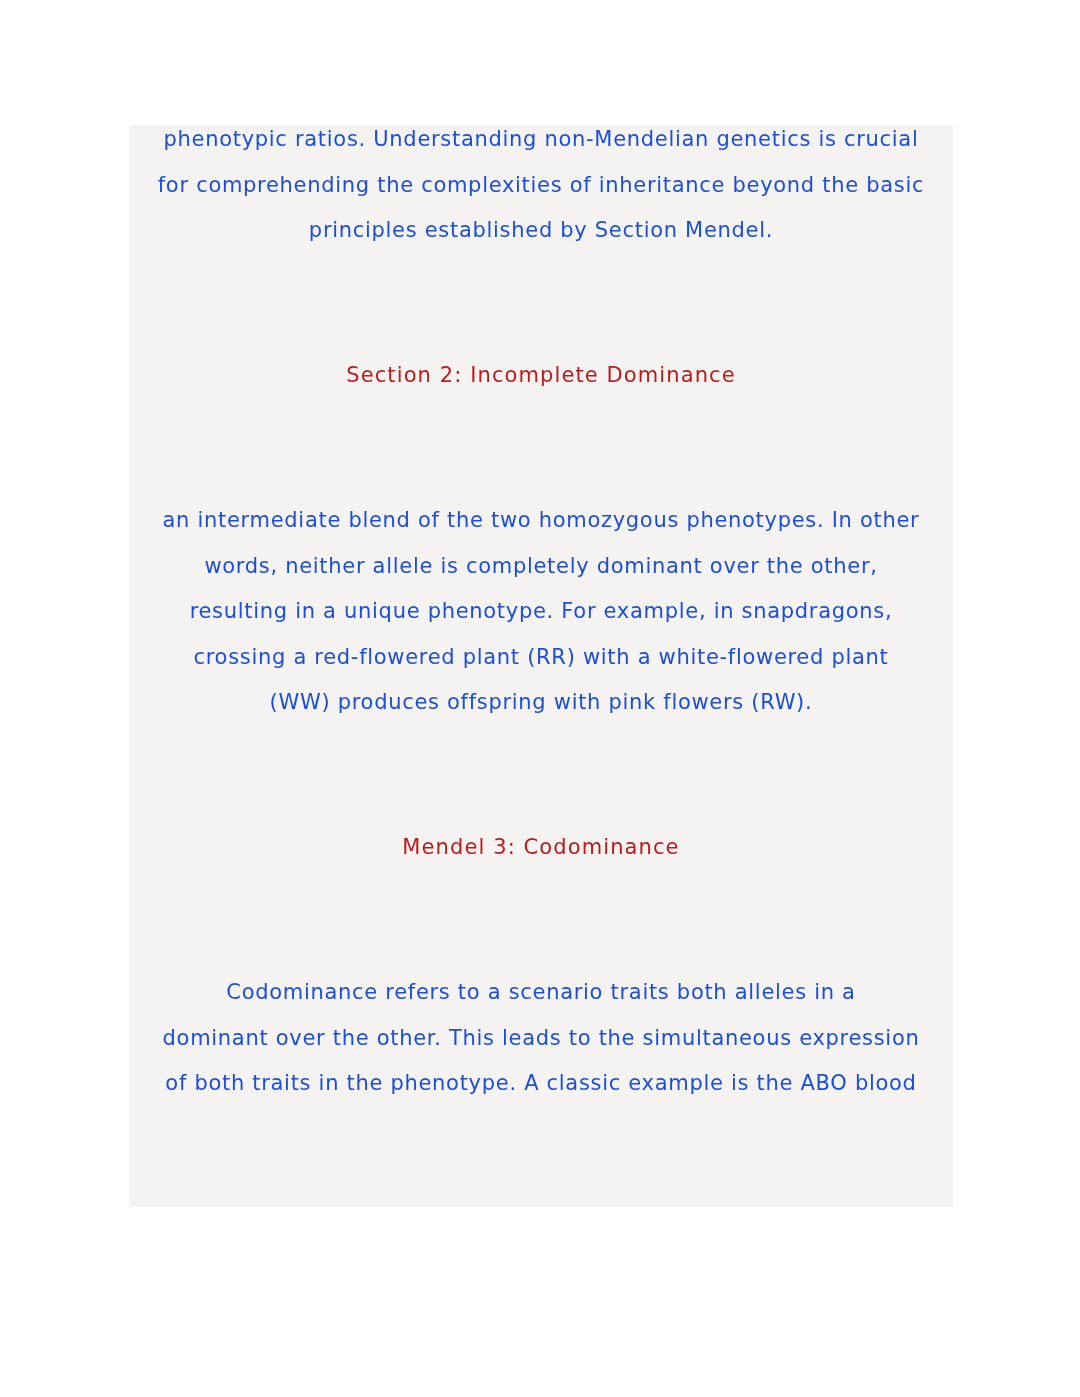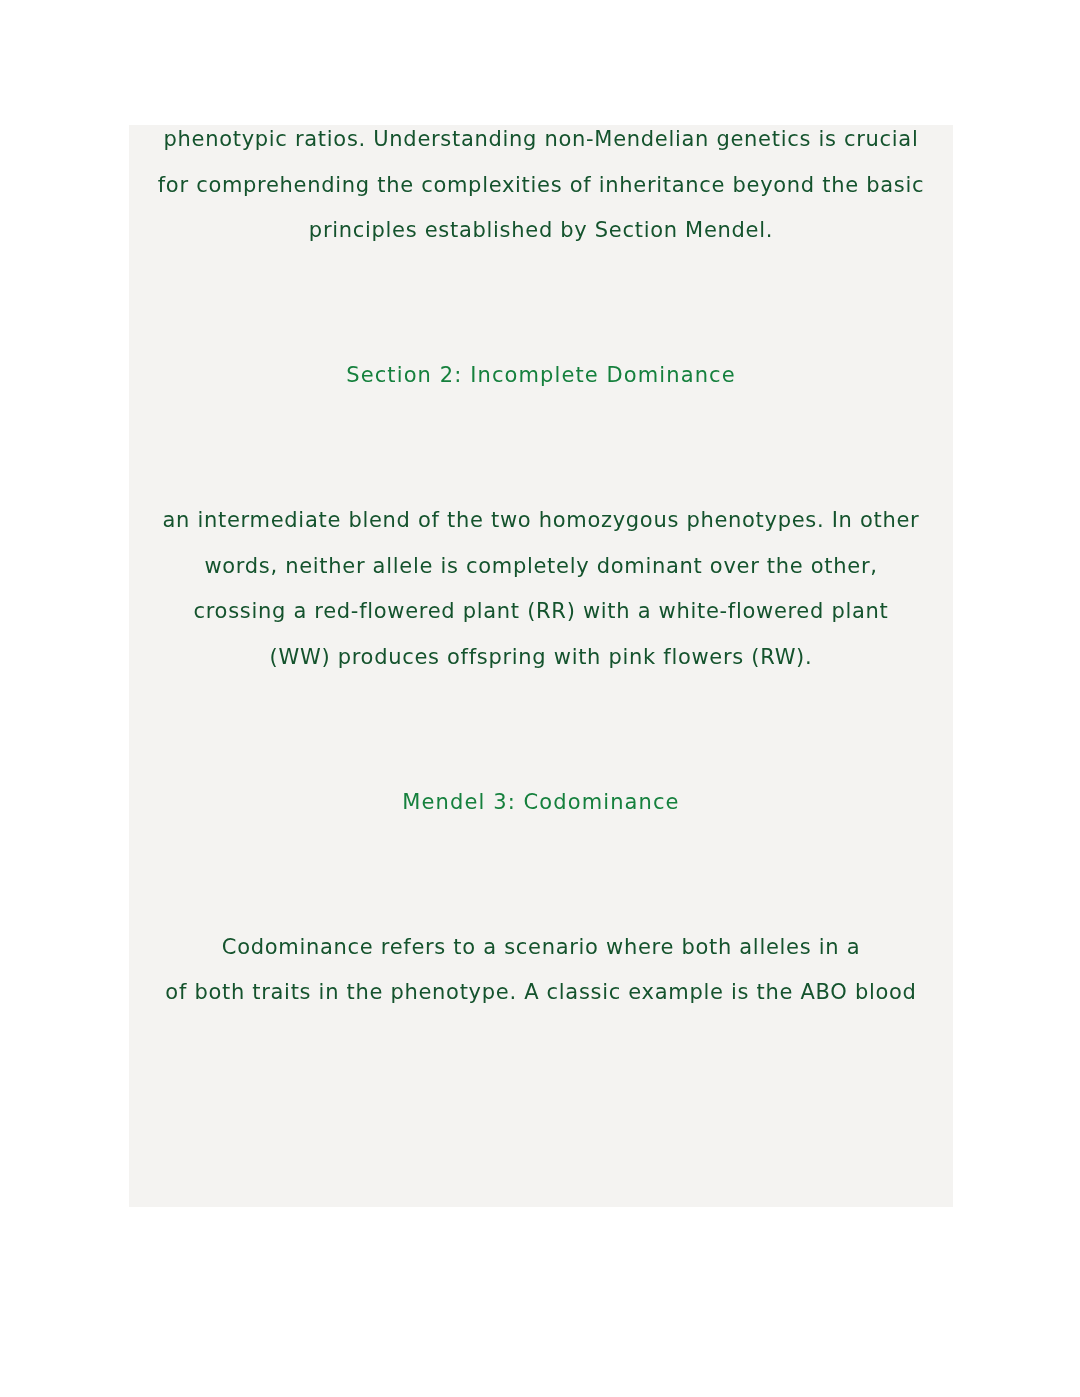--- a/index.html
+++ b/index.html
@@ -25,27 +25,27 @@
   }
   
   .text-stack > * + * { margin-top: 99.5px; }
 
   .line, .heading {
     display: block;
     text-align: center;
     font-size: 21px;
     line-height: 45.5px;
     letter-spacing: 0.7px;
-    color: #14532d;
+    color: #1d4ed8;
     font-weight: 400;
     white-space: nowrap;
   }
   .heading {
     letter-spacing: 1.1px;
-    color: #15803d;
+    color: #b91c1c;
     text-align: center;
   }
 </style>
 </head>
 <body>
 
 <div class="page">
   <section class="content-area">
     <div class="text-stack">
 
@@ -53,26 +53,28 @@
         <span class="line">phenotypic ratios. Understanding non-Mendelian genetics is crucial</span>
         <span class="line">for comprehending the complexities of inheritance beyond the basic</span>
         <span class="line">principles established by Section Mendel.</span>
       </div>
 
       <h2 class="heading">Section 2: Incomplete Dominance</h2>
 
       <div class="para">
         <span class="line">an intermediate blend of the two homozygous phenotypes. In other</span>
         <span class="line">words, neither allele is completely dominant over the other,</span>
+        <span class="line">resulting in a unique phenotype. For example, in snapdragons,</span>
         <span class="line">crossing a red-flowered plant (RR) with a white-flowered plant</span>
         <span class="line">(WW) produces offspring with pink flowers (RW).</span>
       </div>
 
       <h2 class="heading">Mendel 3: Codominance</h2>
 
       <div class="para">
-        <span class="line">Codominance refers to a scenario where both alleles in a</span>
+        <span class="line">Codominance refers to a scenario traits both alleles in a</span>
+        <span class="line">dominant over the other. This leads to the simultaneous expression</span>
         <span class="line">of both traits in the phenotype. A classic example is the ABO blood</span>
       </div>
 
     </div>
   </section>
 </div>
 
 </body></html>

